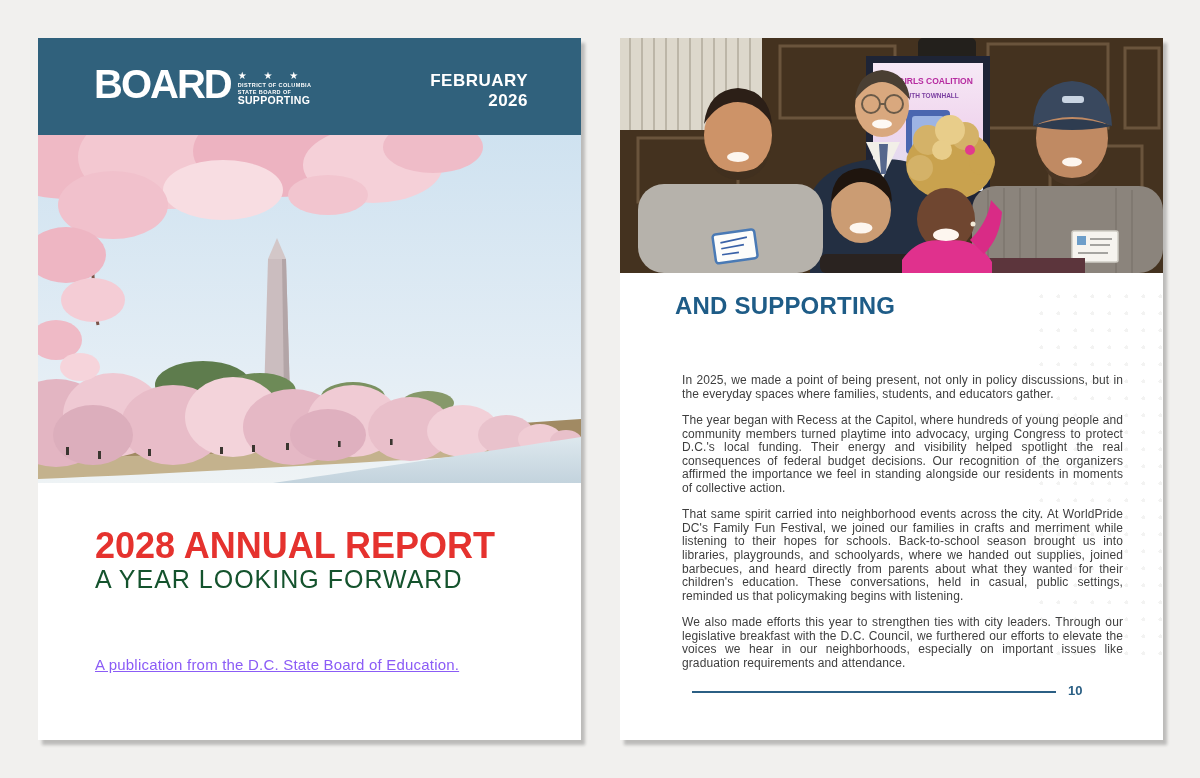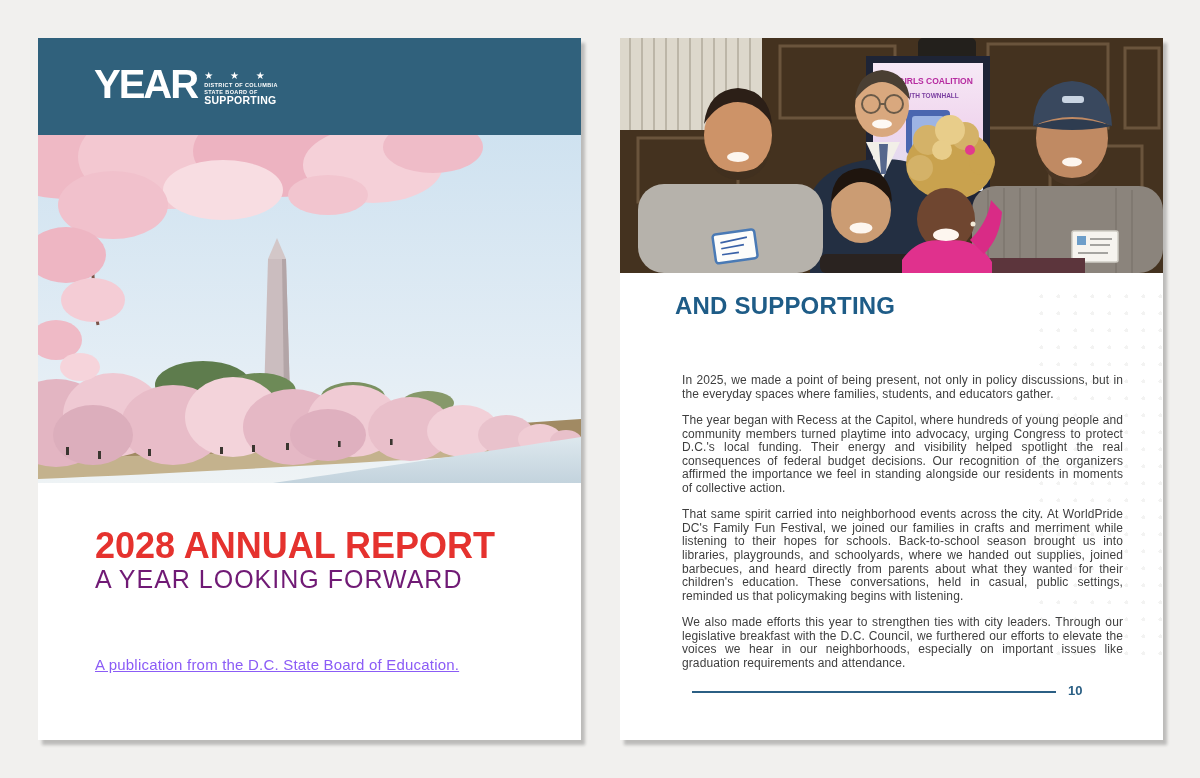--- a/index.html
+++ b/index.html
@@ -19,21 +19,21 @@
   .logo-right { padding-top:8px; }
   .logo-stars { font-size:10px; letter-spacing:7px; line-height:12px; white-space:nowrap; }
   .logo-l1, .logo-l2 { font-size:5.5px; font-weight:700; letter-spacing:0.4px; line-height:6.5px; }
   .logo-l3 { font-size:10.5px; font-weight:800; letter-spacing:0.3px; line-height:11px; }
   .cover-date { position:absolute; right:53px; top:33px; text-align:right; color:#fff;
                 font-size:17px; font-weight:700; letter-spacing:0.5px; line-height:20px; }
   .cover-photo { position:absolute; top:97px; left:0; width:543px; height:348px; }
   .cover-photo svg { display:block; width:100%; height:100%; }
   .cover-title { position:absolute; left:57px; top:489px; color:#e5322e;
                  font-size:36px; font-weight:800; letter-spacing:0px; line-height:38px; white-space:nowrap; }
-  .cover-subtitle { position:absolute; left:57px; top:527px; color:#701a75;
+  .cover-subtitle { position:absolute; left:57px; top:527px; color:#14532d;
                     font-size:25px; font-weight:500; letter-spacing:1px; line-height:28px; white-space:nowrap; }
   .cover-byline { position:absolute; left:57px; top:618px; color:#8b5cf6;
                   font-size:15px; font-weight:400; letter-spacing:0.2px;text-decoration:underline; }
 
   
   .article-photo { position:absolute; top:0; left:0; width:543px; height:235px; }
   .article-photo svg { display:block; width:100%; height:100%; }
   .deco-dots { position:absolute; right:0; top:250px; width:130px; height:380px; opacity:0.55;
                background-image:radial-gradient(#eaeae7 2px, transparent 2px);
                background-size:17px 17px; pointer-events:none; }
@@ -48,27 +48,31 @@
 </style>
 </head>
 <body>
 
 <div class="canvas">
 
   <div class="page page-left">
 
     <div class="cover-band">
       <div class="logo">
-        <div class="logo-acronym">YEAR</div>
+        <div class="logo-acronym">BOARD</div>
         <div class="logo-right">
           <div class="logo-stars">★ ★ ★</div>
           <div class="logo-l1">DISTRICT OF COLUMBIA</div>
           <div class="logo-l2">STATE BOARD OF</div>
           <div class="logo-l3">SUPPORTING</div>
         </div>
+      </div>
+      <div class="cover-date">
+        <div>FEBRUARY</div>
+        <div>2026</div>
       </div>
     </div>
 
     <div class="cover-photo">
       <svg viewBox="0 0 543 348" preserveAspectRatio="none" aria-hidden="true">
         <defs>
           <linearGradient id="sky" x1="0" y1="0" x2="0" y2="1">
             <stop offset="0" stop-color="#cfe2f0"></stop>
             <stop offset="0.65" stop-color="#e3edf5"></stop>
             <stop offset="1" stop-color="#eef3f5"></stop>

